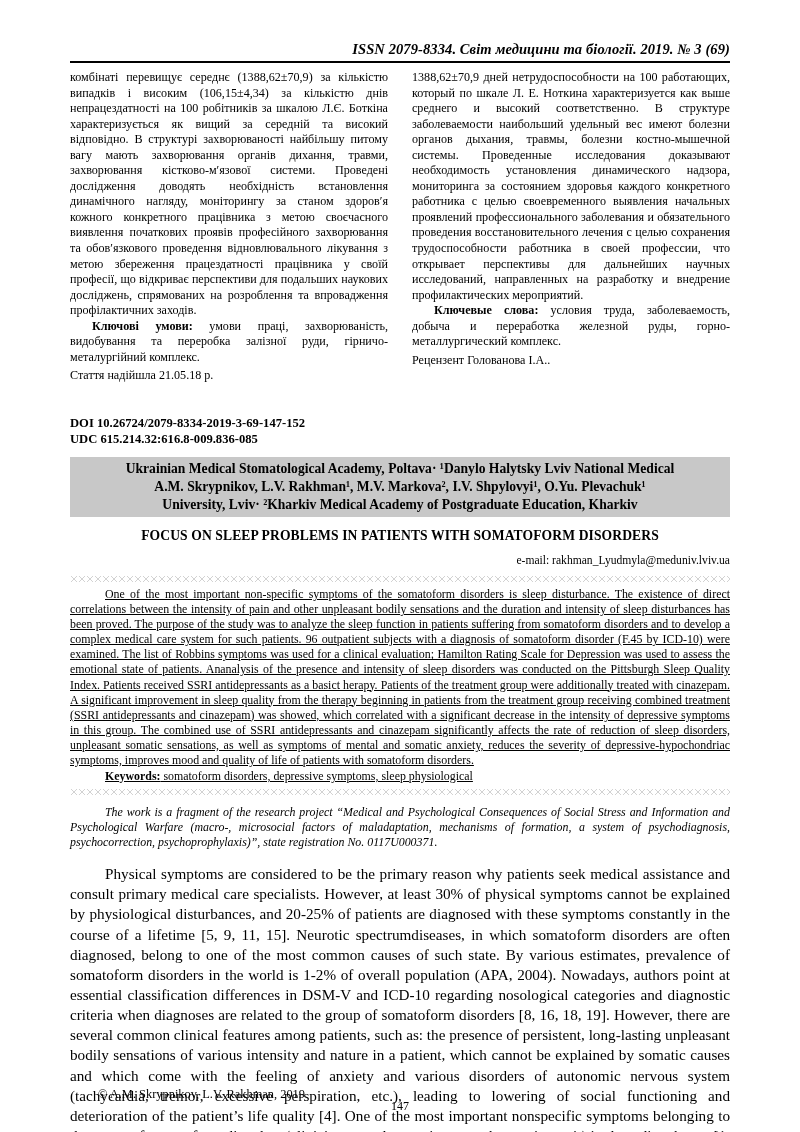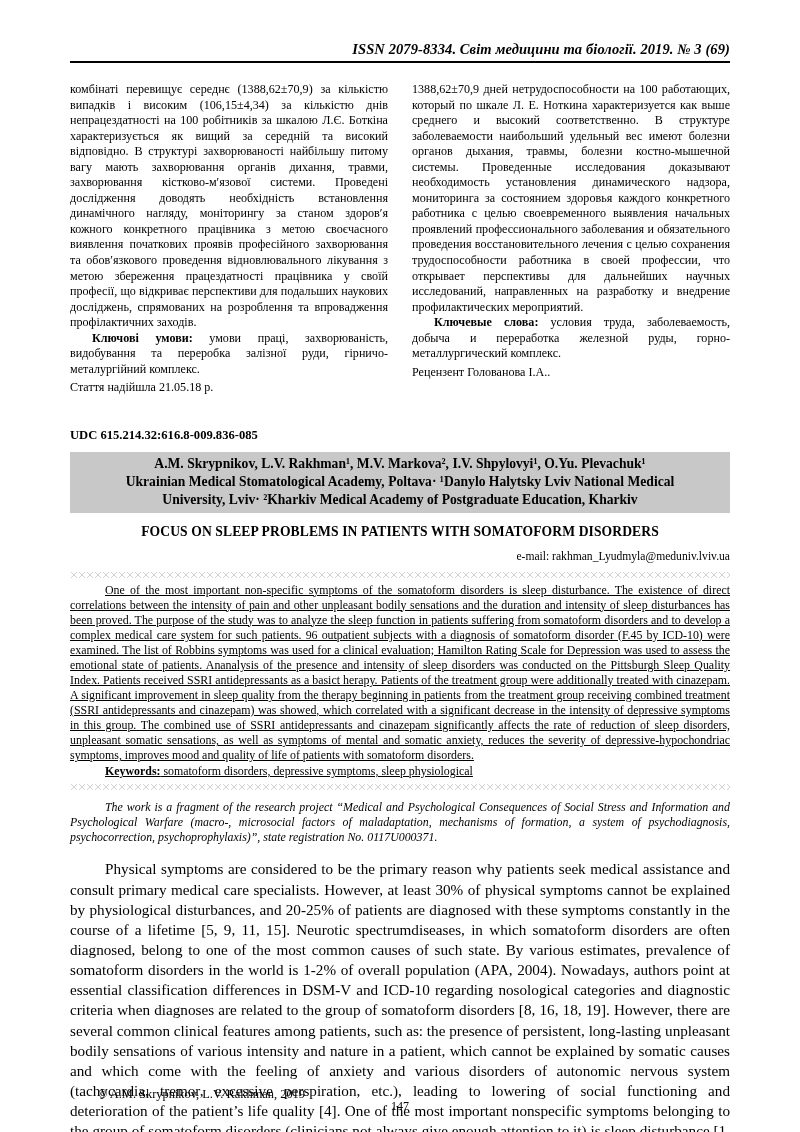--- a/index.html
+++ b/index.html
@@ -34,21 +34,21 @@
   }
   .runhead-rule {
     margin-top: 3px;
     border-bottom: 2.4px solid #000;
   }
 
   
   .twocol {
     display: flex;
     gap: 24px;
-    margin-top: 19px;
+    margin-top: 7px;
   }
   .col {
     flex: 1 1 0;
     min-width: 0;
   }
   .col p {
     margin: 0;
     text-align: justify;
     font-size: 12.1px;
     line-height: 1.285;
@@ -174,26 +174,27 @@
 
     <div class="col">
       <p>1388,62±70,9 дней нетрудоспособности на 100 работающих, который по шкале Л. Е. Ноткина характеризуется как выше среднего и высокий соответственно. В структуре заболеваемости наибольший удельный вес имеют болезни органов дыхания, травмы, болезни костно-мышечной системы. Проведенные исследования доказывают необходимость установления динамического надзора, мониторинга за состоянием здоровья каждого конкретного работника с целью своевременного выявления начальных проявлений профессионального заболевания и обязательного проведения восстановительного лечения с целью сохранения трудоспособности работника в своей профессии, что открывает перспективы для дальнейших научных исследований, направленных на разработку и внедрение профилактических мероприятий.</p>
       <p class="kw"><b>Ключевые слова:</b><span> условия труда, заболеваемость, добыча и переработка железной руды, горно-металлургический комплекс.</span></p>
       <p class="right">Рецензент Голованова І.А..</p>
     </div>
 
   </div>
 
   <div class="doi">
+    <div>DOI 10.26724/2079-8334-2019-3-69-147-152</div>
     <div>UDC 615.214.32:616.8-009.836-085</div>
   </div>
 
   <div class="authorband">
+    <div>Ukrainian Medical Stomatological Academy, Poltava· ¹Danylo Halytsky Lviv National Medical</div>
     <div>A.M. Skrypnikov, L.V. Rakhman¹, M.V. Markova², I.V. Shpylovyi¹, O.Yu. Plevachuk¹</div>
-    <div>Ukrainian Medical Stomatological Academy, Poltava· ¹Danylo Halytsky Lviv National Medical</div>
     <div>University, Lviv· ²Kharkiv Medical Academy of Postgraduate Education, Kharkiv</div>
   </div>
 
   <div class="arttitle">FOCUS ON SLEEP PROBLEMS IN PATIENTS WITH SOMATOFORM DISORDERS</div>
 
   <div class="email">e-mail: rakhman_Lyudmyla@meduniv.lviv.ua</div>
 
   <div class="zig"></div>
 
   <div class="abstract">

